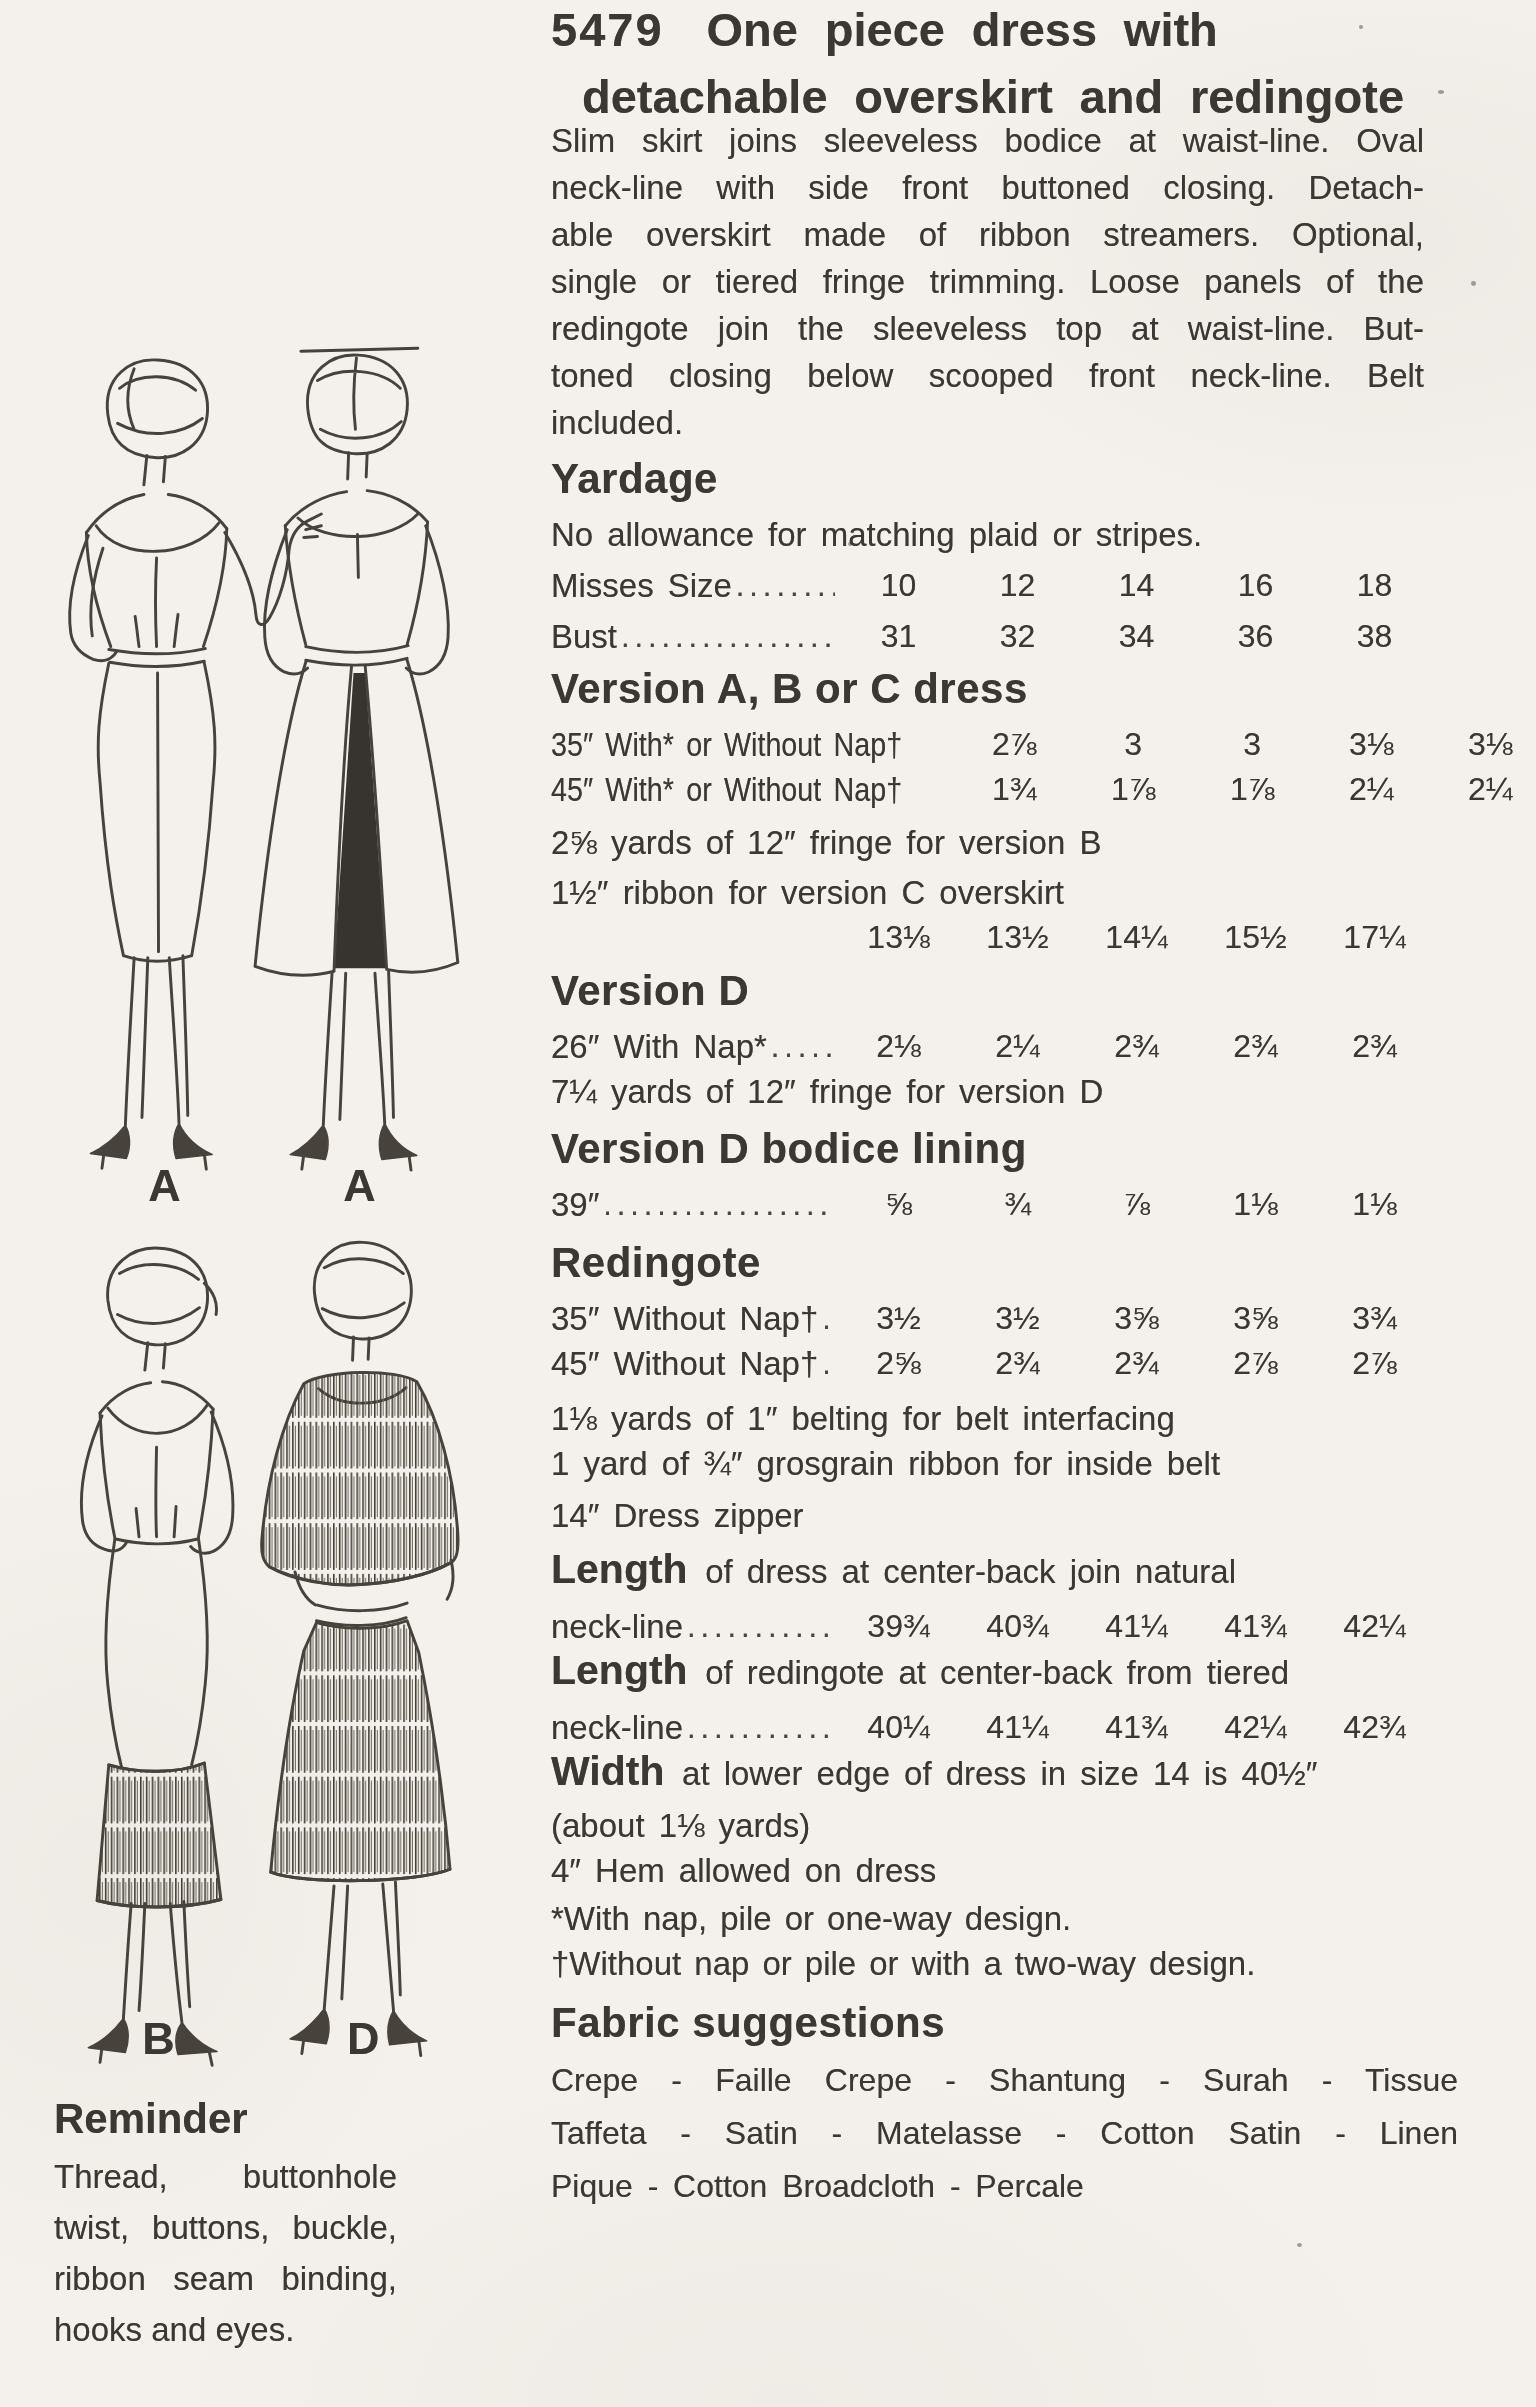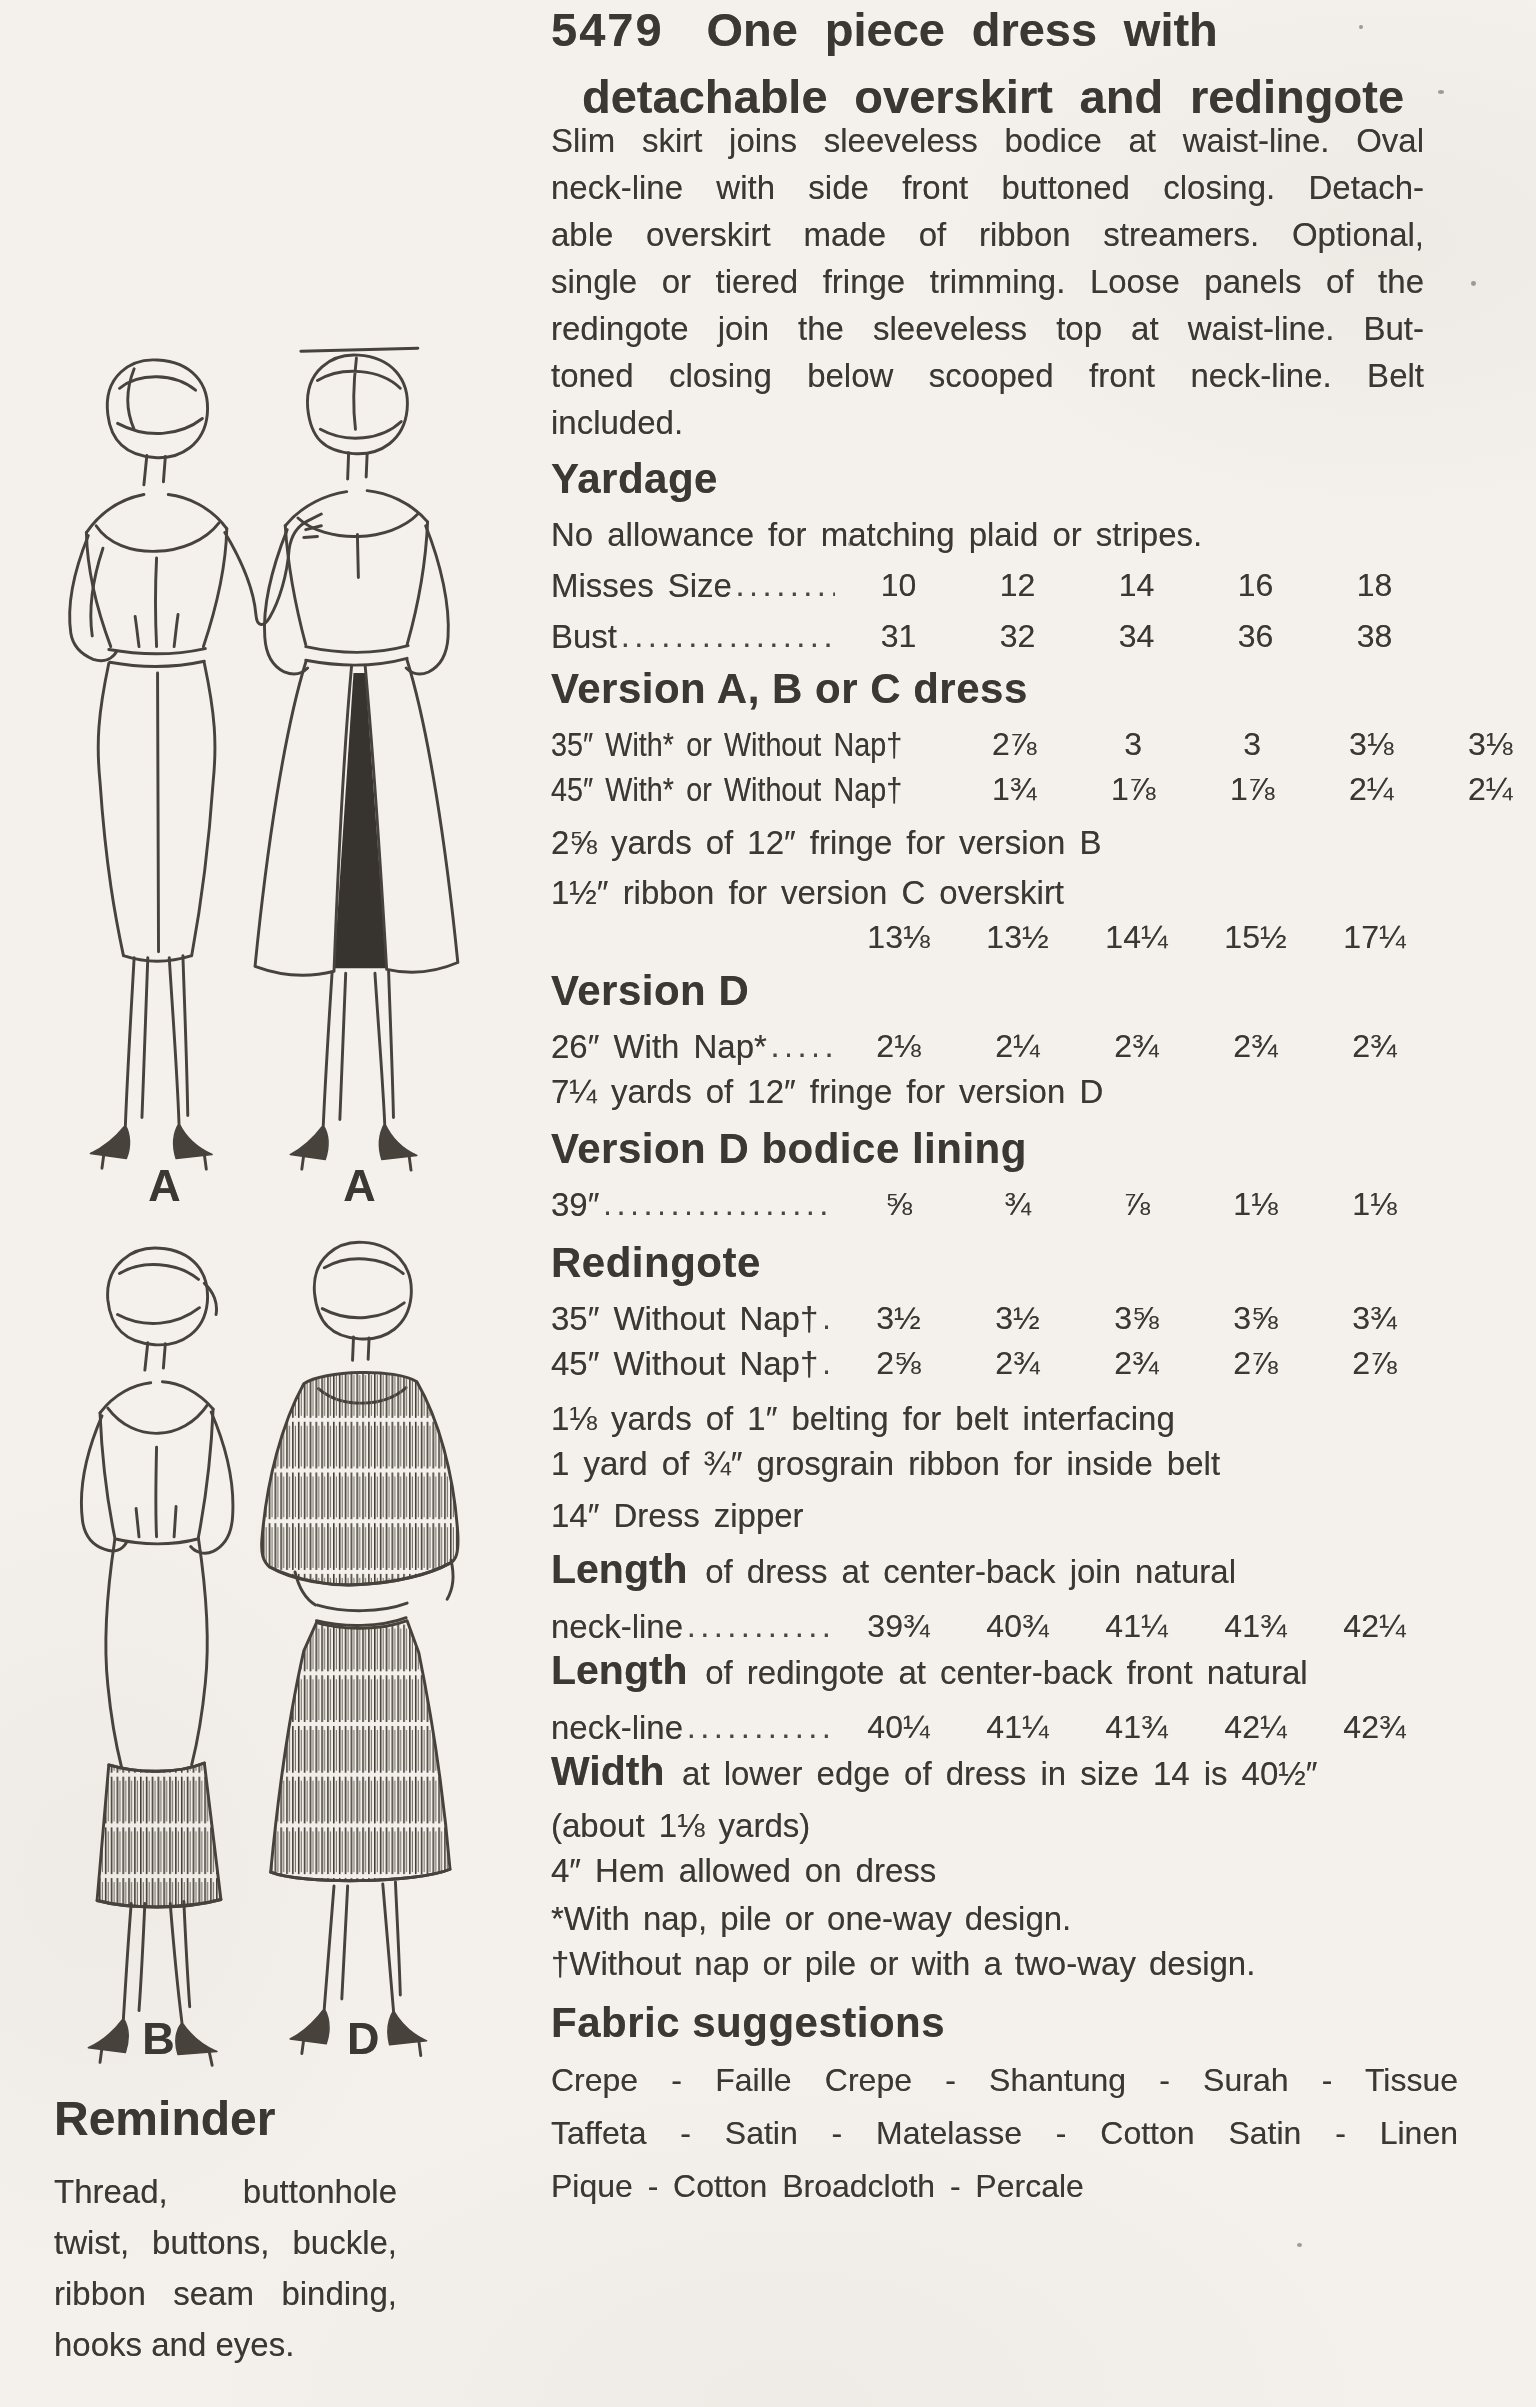--- a/index.html
+++ b/index.html
@@ -36,21 +36,21 @@
   .vals{flex:0 0 auto;margin-left:auto;display:inline-grid;grid-template-columns:repeat(5,119px);font-size:32px;}
   .vals span{text-align:center;white-space:nowrap;}
   .lead-word{font-size:41px;font-weight:700;margin-right:17.6px;}
   .lead-rest{font-size:33px;word-spacing:4.9px;}
   .fnline{font-size:33px;line-height:45px;word-spacing:3.9px;white-space:nowrap;}
   .fabwrap{width:907px;}
   .fabline{font-size:32px;line-height:53px;word-spacing:5.9px;text-align:justify;text-align-last:justify;}
   .fabline.last{text-align-last:left;}
   
   .reminder{position:absolute;left:54px;top:2092px;width:343px;}
-  .rem-h{font-size:48px;font-weight:700;line-height:53px;margin-bottom:21px;}
+  .rem-h{font-size:42px;font-weight:700;line-height:53px;margin-bottom:6px;}
   .rem-line{font-size:33px;line-height:51px;text-align:justify;text-align-last:justify;}
   .rem-line.last{text-align-last:left;}
   
   .fig{position:absolute;left:9.8px;}
   .fig .ln{stroke:#47423b;stroke-width:3;fill:none;stroke-linecap:round;stroke-linejoin:round;}
   .fig .fill{fill:#47423b;stroke:#47423b;stroke-width:1.5;}
   .flabel{font-family:"Liberation Sans","DejaVu Sans",sans-serif;font-size:46px;font-weight:700;fill:#3b3732;text-anchor:middle;}
   .speck{position:absolute;background:#5a554e;border-radius:50%;opacity:.55;}
 </style>
 </head>
@@ -216,21 +216,21 @@
         <span>40¾</span>
         <span>41¼</span>
         <span>41¾</span>
         <span>42¼</span>
       </span>
     </div>
   </div>
 
   <div class="sec" style="top:1646px;">
     <div style="line-height:49px;white-space:nowrap;">
-      <span class="lead-word">Length</span><span class="lead-rest">of redingote at center-back front natural</span>
+      <span class="lead-word">Length</span><span class="lead-rest">of redingote at center-back from tiered</span>
     </div>
     <div class="trow" style="line-height:49px;">
       <span class="tlabel">neck-line</span>
       <span class="leader">..........................................................................</span>
       <span class="vals">
         <span>40¼</span>
         <span>41¼</span>
         <span>41¾</span>
         <span>42¼</span>
         <span>42¾</span>

